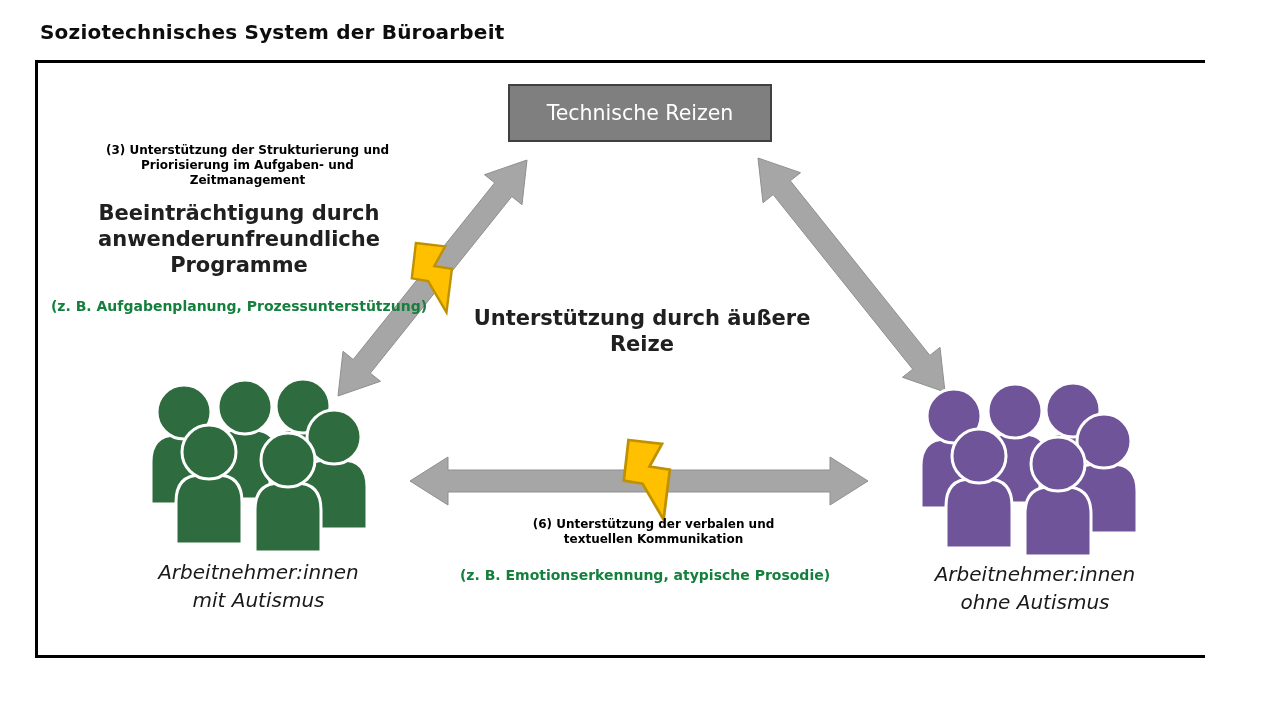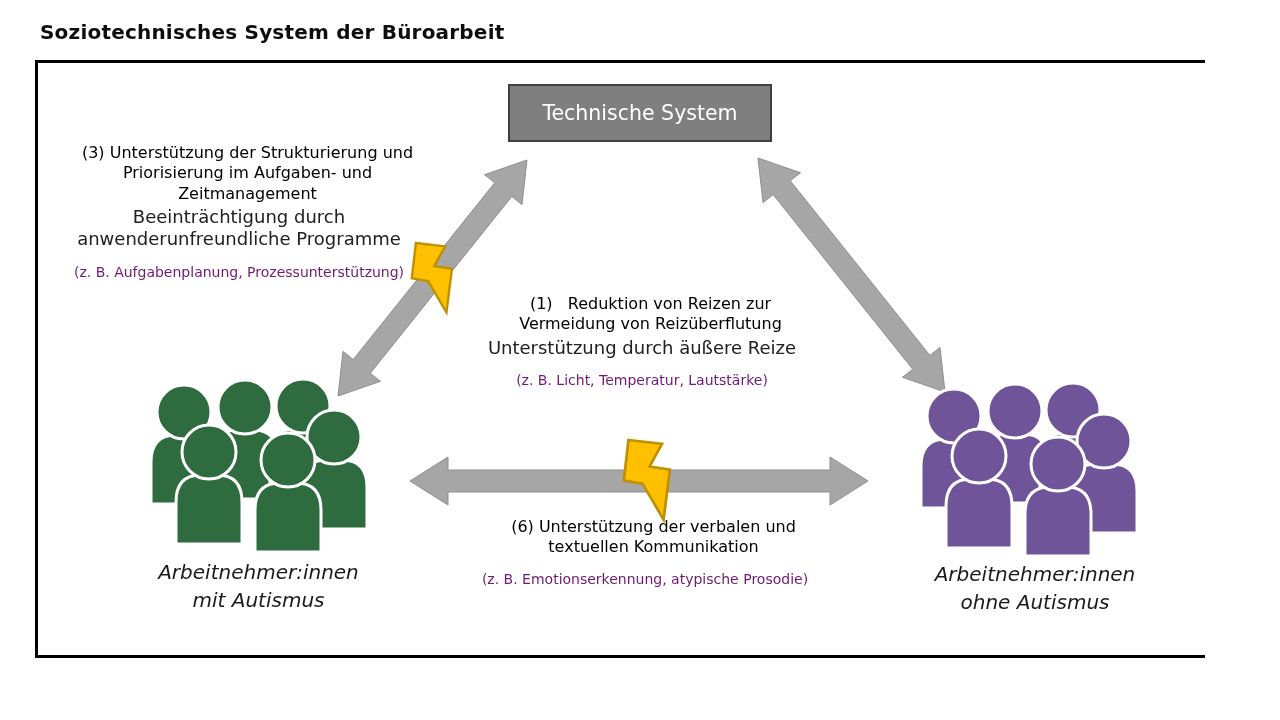--- a/index.html
+++ b/index.html
@@ -16,44 +16,44 @@
     border:3px solid #000;box-sizing:border-box;
   }
   .tech-box{
     position:absolute;left:508px;top:84px;width:264px;height:58px;
     background:#7F7F7F;border:2px solid #404040;box-sizing:border-box;
     display:flex;align-items:center;justify-content:center;
     color:#ffffff;font-size:20.5px;
   }
   .gfx{position:absolute;left:0;top:0;pointer-events:none;}
   .ann{position:absolute;text-align:center;color:#1a1a1a;}
-  .ann-heading{font-weight:400;font-size:16px;line-height:1.27;white-space:pre-line;color:#000;margin-left:17px;}
-  .ann-regular{font-size:18px;line-height:1.24;white-space:pre-line;margin-top:2px;color:#202020;}
-  .ann-small{font-size:14px;line-height:1.3;margin-top:12px;color:#701a75;}
+  .ann-heading{font-weight:700;font-size:12px;line-height:1.27;white-space:pre-line;color:#000;margin-left:17px;}
+  .ann-regular{font-size:21px;line-height:1.24;white-space:pre-line;margin-top:11px;color:#202020;font-weight:bold;}
+  .ann-small{font-size:14px;line-height:1.3;margin-top:19px;color:#15803d;font-weight:bold;}
   .ann-1{left:452px;top:294px;width:380px;}
   .ann-2{left:425px;top:517px;width:440px;}
   .ann-3{left:36px;top:143px;width:406px;}
   .group-label{
     position:absolute;text-align:center;font-size:20px;line-height:1.38;
     white-space:pre-line;color:#1a1a1a;font-style:italic;
   }
   .group-label-left{left:136px;top:559px;width:245px;}
   .group-label-right{left:911px;top:561px;width:248px;}
 </style>
 </head>
 <body>
 
 <div class="canvas">
 
   <div class="page-title">Soziotechnisches System der Büroarbeit</div>
 
   <div class="frame"></div>
 
   <div class="tech-box">
-    <span>Technische System</span>
+    <span>Technische Reizen</span>
   </div>
 
   <svg class="gfx" width="1280" height="720" viewBox="0 0 1280 720">
     <defs>
       <g id="person" stroke="#FFFFFF" stroke-width="3">
         <path d="M-33,92 L-33,50 Q-33,23 -8,23 L8,23 Q33,23 33,50 L33,92 Z"></path>
         <circle cx="0" cy="0" r="27"></circle>
       </g>
     </defs>
 
@@ -86,24 +86,21 @@
   <div class="ann ann-3">
     <div class="ann-heading">(3) Unterstützung der Strukturierung und
 Priorisierung im Aufgaben- und
 Zeitmanagement</div>
     <div class="ann-regular">Beeinträchtigung durch
 anwenderunfreundliche Programme</div>
     <div class="ann-small">(z. B. Aufgabenplanung, Prozessunterstützung)</div>
   </div>
 
   <div class="ann ann-1">
-    <div class="ann-heading">(1)&nbsp;&nbsp; Reduktion von Reizen zur
-Vermeidung von Reizüberflutung</div>
     <div class="ann-regular">Unterstützung durch äußere Reize</div>
-    <div class="ann-small">(z. B. Licht, Temperatur, Lautstärke)</div>
   </div>
 
   <div class="ann ann-2">
     <div class="ann-heading">(6) Unterstützung der verbalen und
 textuellen Kommunikation</div>
     <div class="ann-small">(z. B. Emotionserkennung, atypische Prosodie)</div>
   </div>
 
   <div class="group-label group-label-left">Arbeitnehmer:innen
 mit Autismus</div>

